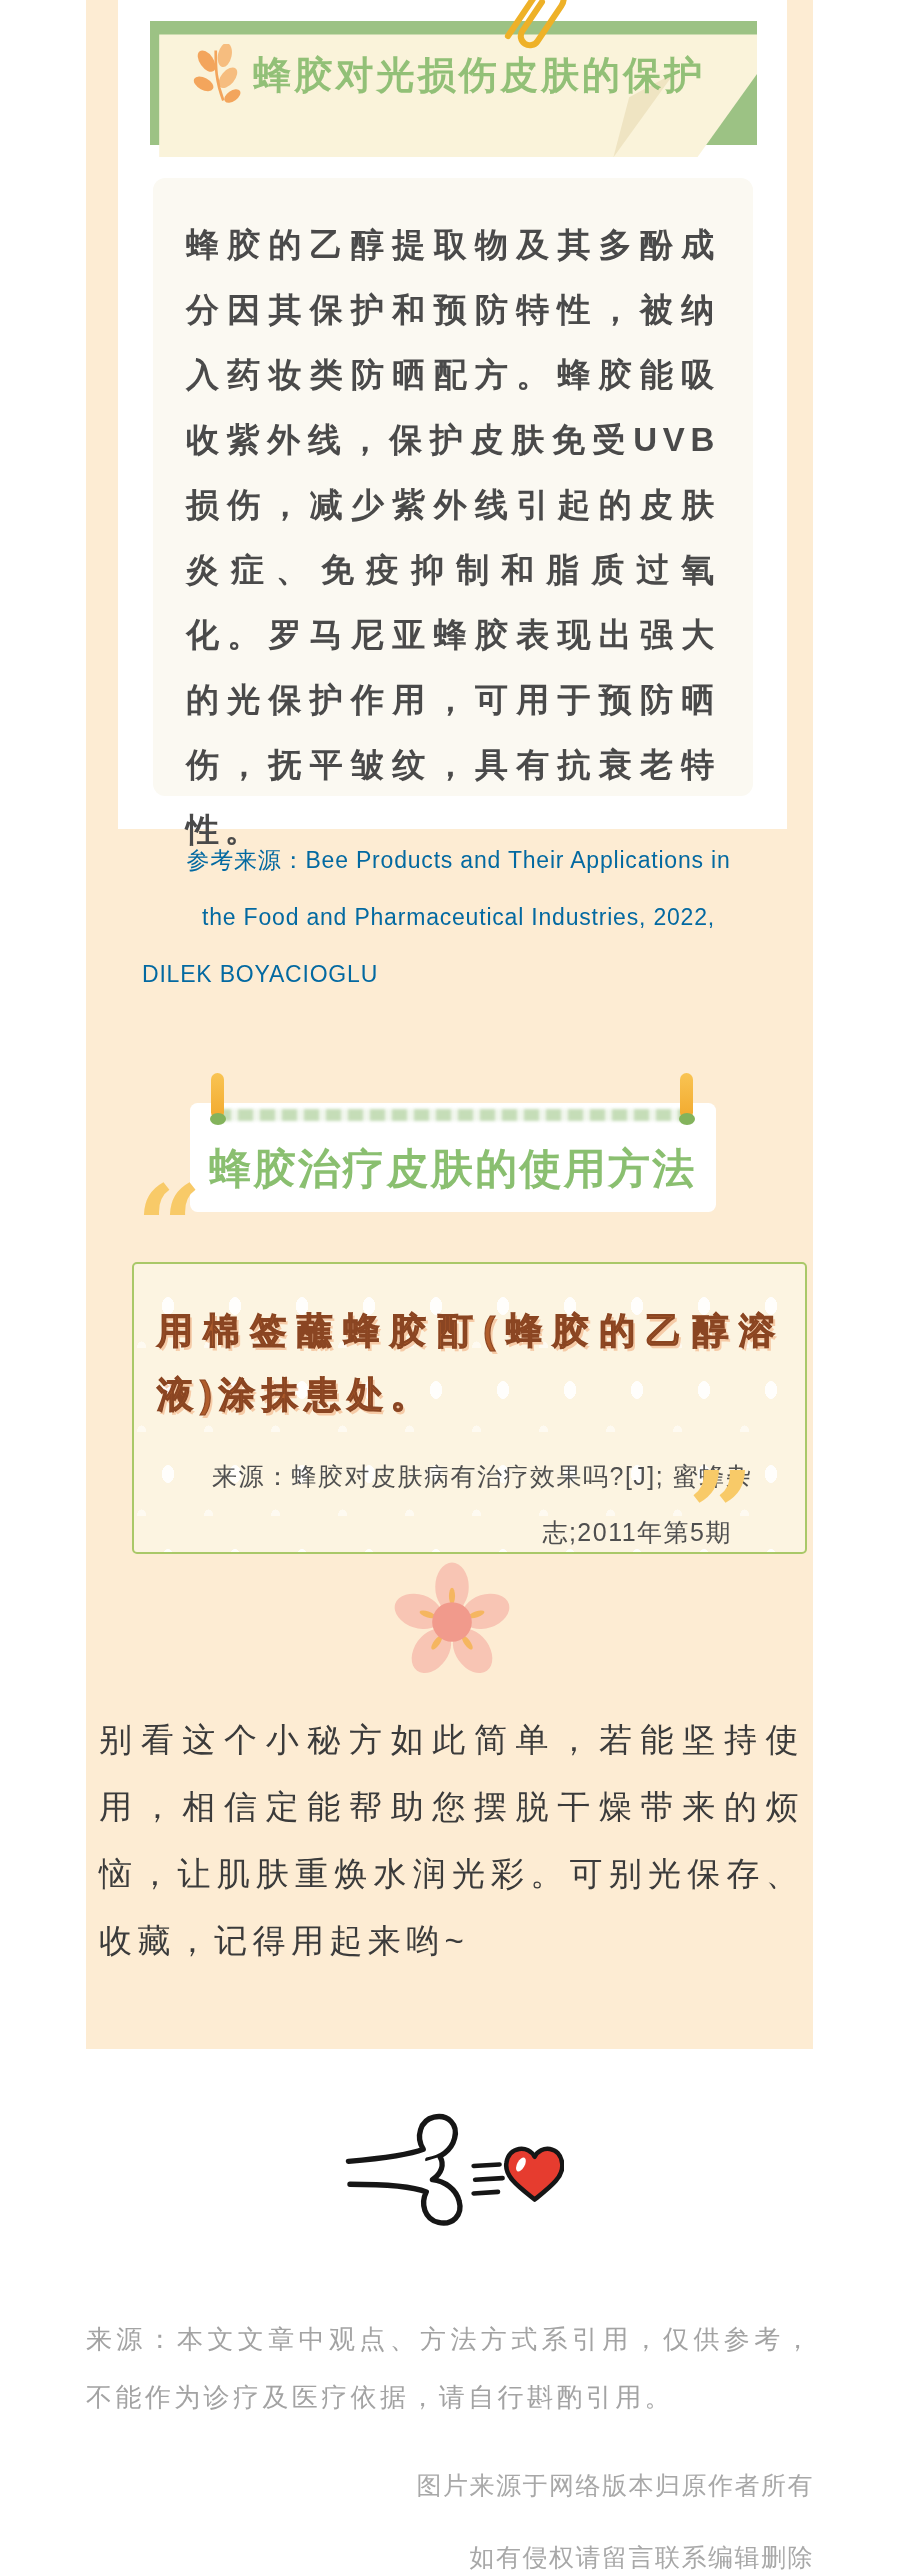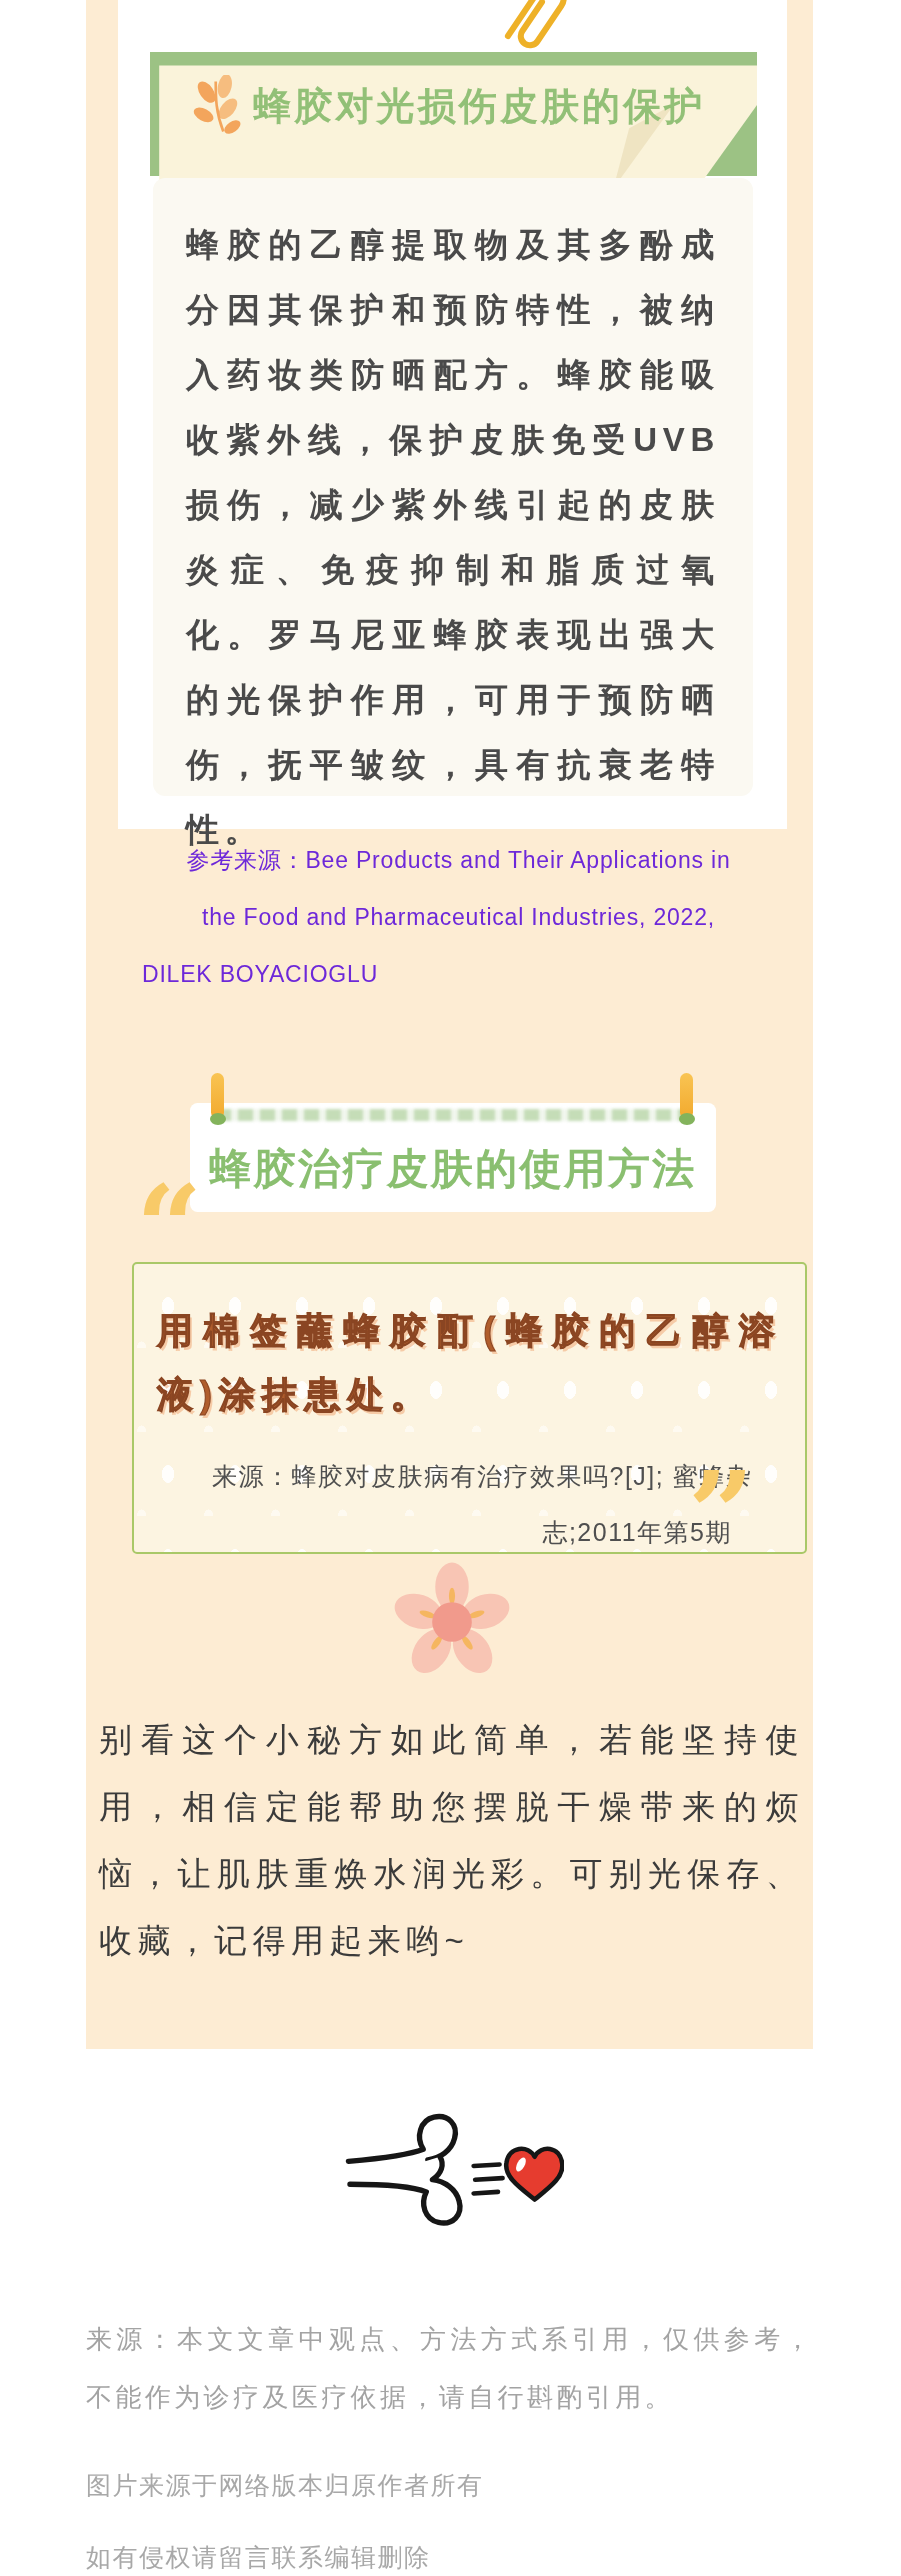--- a/index.html
+++ b/index.html
@@ -3,37 +3,37 @@
 <meta charset="utf-8">
 <style>
   html,body{margin:0;padding:0;}
   body{font-family:"Liberation Sans","DejaVu Sans",sans-serif;background:#ffffff;}
   #page{position:relative;width:901px;height:2576px;background:#ffffff;overflow:hidden;}
 
   .cream-panel{position:absolute;left:86px;top:0;width:727px;height:2049px;background:#fdecd3;}
   .white-top-card{position:absolute;left:118px;top:0;width:669px;height:829px;background:#ffffff;}
 
   
-  .banner{position:absolute;left:150px;top:21.4px;width:535px;height:138px;margin-top:31px;}
+  .banner{position:absolute;left:150px;top:21.4px;width:535px;height:138px;}
   .banner-back{position:absolute;left:0;top:0;width:607px;height:124px;background:#9cc284;}
   .banner-front{position:absolute;left:9.2px;top:13px;width:598px;height:123px;background:#faf3da;
     clip-path:polygon(0 0,100% 0,100% 32%,calc(100% - 60px) 100%,0 100%);}
   .banner-fold{position:absolute;right:10.7px;top:50px;width:61px;height:86px;background:#efe4c2;
     clip-path:polygon(100% 2%,0 100%,26% 30%);}
   .banner-row{position:absolute;left:0;top:23px;width:598px;display:flex;align-items:center;justify-content:center;gap:10.7px;}
   .banner-title{font-size:38px;font-weight:bold;color:#92c077;letter-spacing:3.1px;white-space:nowrap;}
   .paperclip{position:absolute;left:495px;top:-26px;}
 
   
   .body-card{position:absolute;left:153px;top:178px;width:600px;height:618px;background:#fbf9f2;border-radius:12.2px;}
   .body-card p{margin:0;padding:34px 33px 0 33px;font-size:33px;line-height:65px;letter-spacing:5.7px;
     color:#4a4a4a;text-align:justify;font-weight:bold;}
 
   
-  .reference{position:absolute;left:142px;top:832px;width:633px;color:#6d28d9;font-size:23px;letter-spacing:0.8px;}
+  .reference{position:absolute;left:142px;top:832px;width:633px;color:#0369a1;font-size:23px;letter-spacing:0.8px;}
   .reference div{line-height:57px;}
   .ref-c{text-align:center;}
   .ref-r{padding-right:15.3px;}
 
   
   .sec2-box{position:absolute;left:190px;top:1103px;width:526px;height:109px;background:#ffffff;border-radius:7.6px;}
   .sec2-blur{position:absolute;left:26px;top:6.1px;width:474px;height:12.2px;border-radius:3.1px;
     background:repeating-linear-gradient(90deg,rgba(139,186,112,.5) 0 15.3px,rgba(139,186,112,.12) 15.3px 22px);
     filter:blur(1.5px);}
   .sec2-title{position:absolute;left:0;top:38px;width:100%;text-align:center;font-size:42px;font-weight:bold;
@@ -66,21 +66,21 @@
   
   .closing{position:absolute;left:99px;top:1706px;width:705px;}
   .closing p{margin:0;font-size:33px;line-height:67px;letter-spacing:5.4px;color:#3b3b3b;text-align:justify;}
 
   
   .doodle{position:absolute;left:342px;top:2111px;}
 
   
   .footer-disclaimer{position:absolute;left:86px;top:2310px;width:728px;}
   .footer-disclaimer p{margin:0;font-size:26px;line-height:58px;letter-spacing:3.4px;color:#a3a3a3;text-align:justify;}
-  .credit{position:absolute;left:86px;width:728px;font-size:25px;color:#a8a8a8;letter-spacing:1.5px;}
+  .credit{position:absolute;left:86px;width:728px;text-align:right;font-size:25px;color:#a8a8a8;letter-spacing:1.5px;}
   .credit1{top:2469px;}
   .credit2{top:2541px;}
 </style>
 </head>
 <body>
 
 <div id="page">
 
   <div class="cream-panel"></div>
   <div class="white-top-card"></div>

